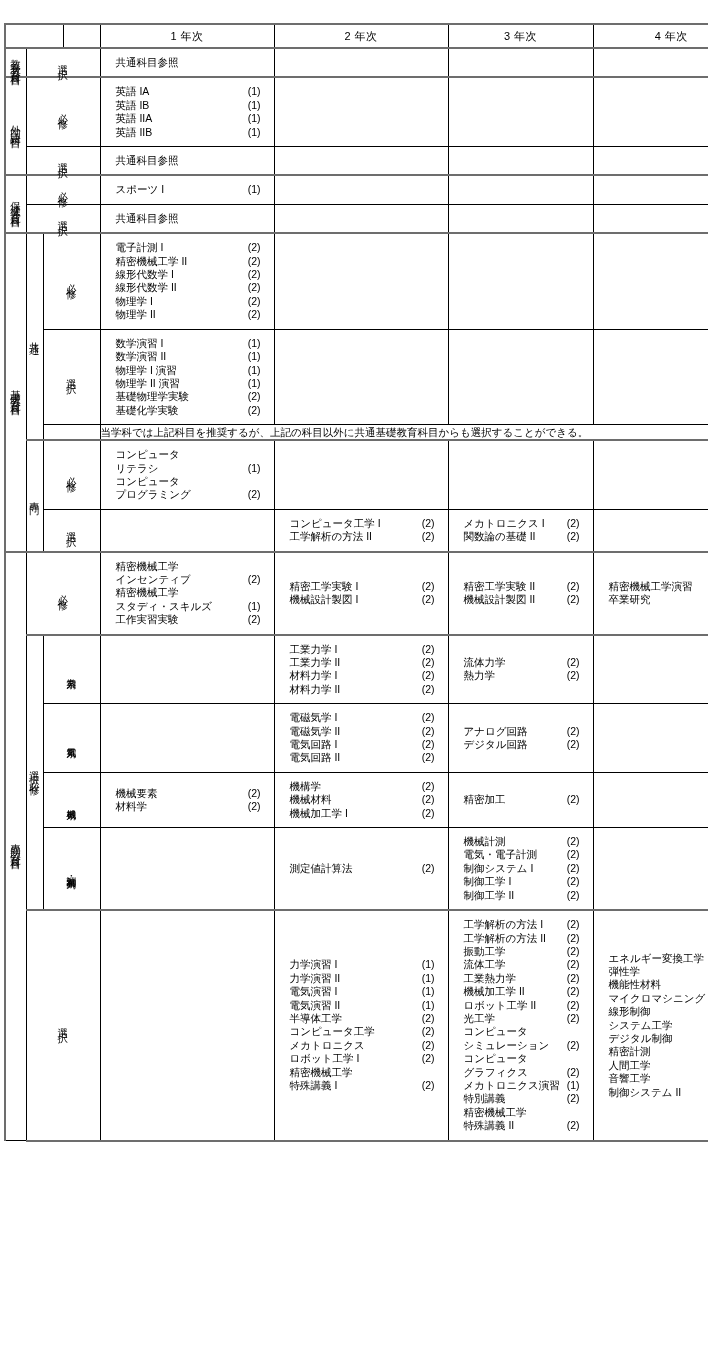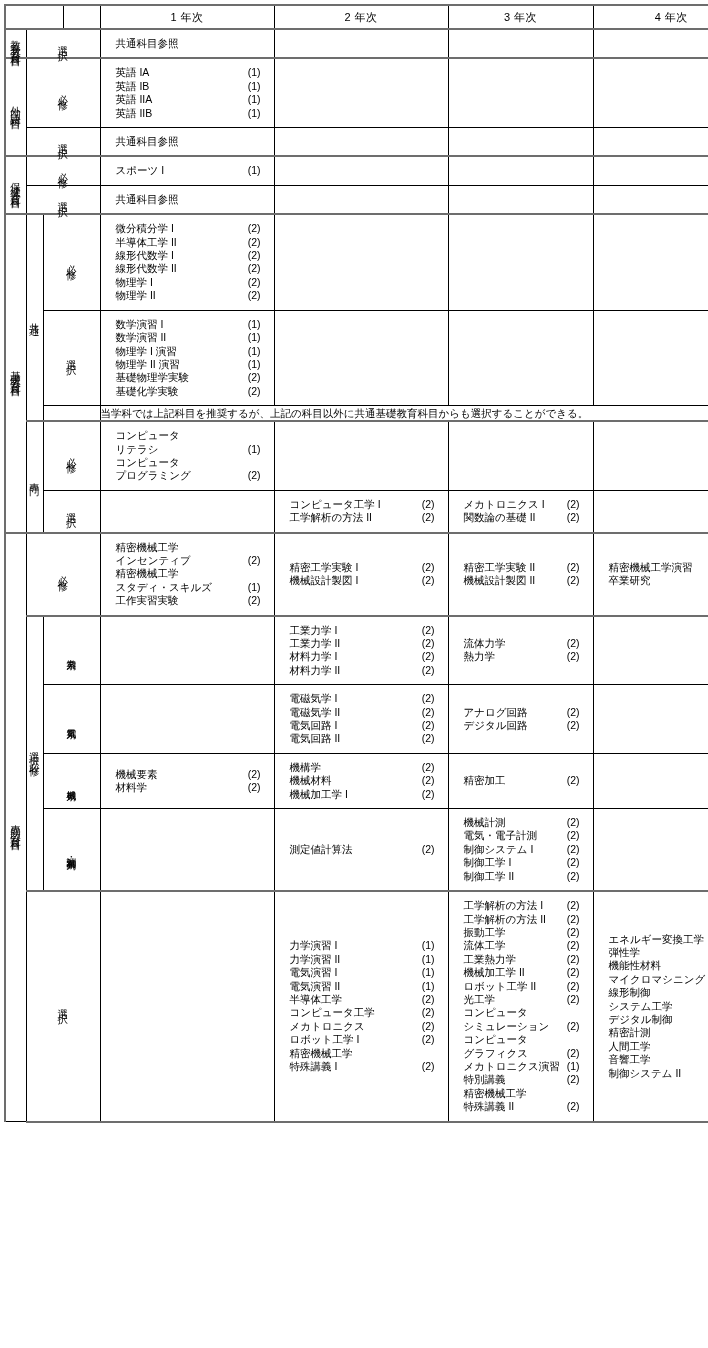--- a/index.html
+++ b/index.html
@@ -7,21 +7,21 @@
     font-family:"Liberation Sans","DejaVu Sans",sans-serif;
     color:#000000;
     -webkit-font-smoothing:none;
   }
   #page{
     width:708px;
     height:1348px;
     position:relative;
     background:#fff;
     box-sizing:border-box;
-    padding:4px 4px 6px 4px;
+    padding:23px 4px 6px 4px;
   }
   table.curriculum{
     border-collapse:collapse;
     width:700px;
     table-layout:fixed;
     font-size:10.5px;
     line-height:1.0;
   }
   table.curriculum td, table.curriculum th{
     border:1px solid #000;
@@ -236,25 +236,25 @@
     </td>
     <td class="vlabel narrow hv-top" rowspan="3">
       <span class="vtext">共通</span>
     </td>
     <td class="hv-top sel" colspan="2">
       <span class="vtext">必修</span>
     </td>
     <td class="hv-top courses">
             <ul>
               <li>
-                <span class="nm">微分積分学 I</span>
-                <span class="cr">(2)</span>
-              </li>
-              <li>
-                <span class="nm">半導体工学 II</span>
+                <span class="nm">電子計測 I</span>
+                <span class="cr">(2)</span>
+              </li>
+              <li>
+                <span class="nm">精密機械工学 II</span>
                 <span class="cr">(2)</span>
               </li>
               <li>
                 <span class="nm">線形代数学 I</span>
                 <span class="cr">(2)</span>
               </li>
               <li>
                 <span class="nm">線形代数学 II</span>
                 <span class="cr">(2)</span>
               </li>

